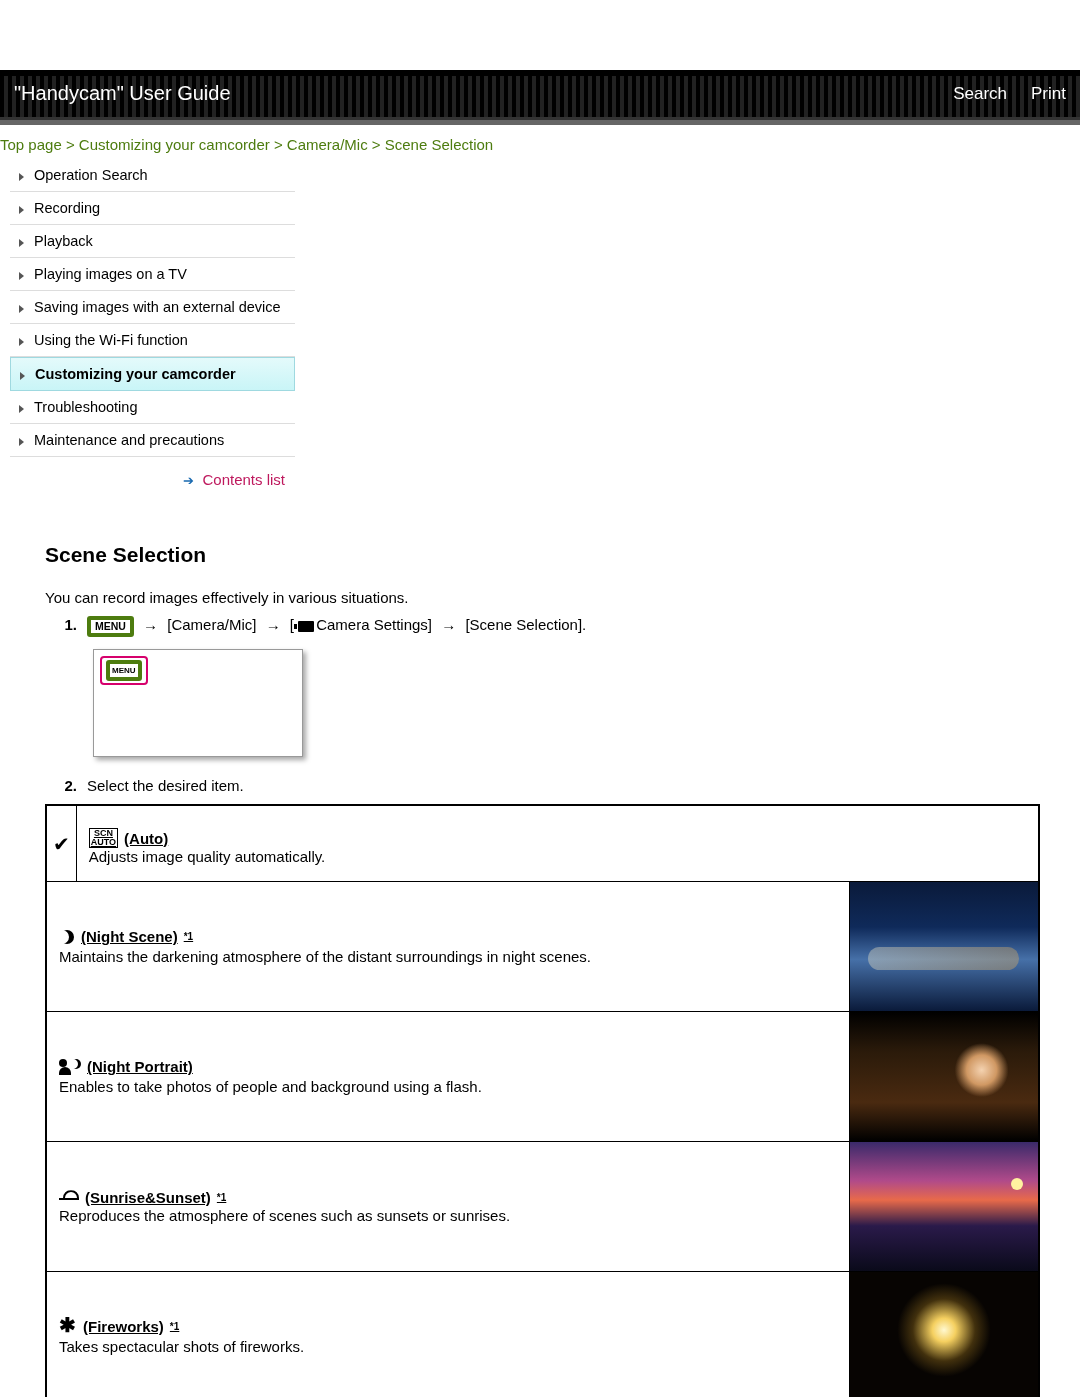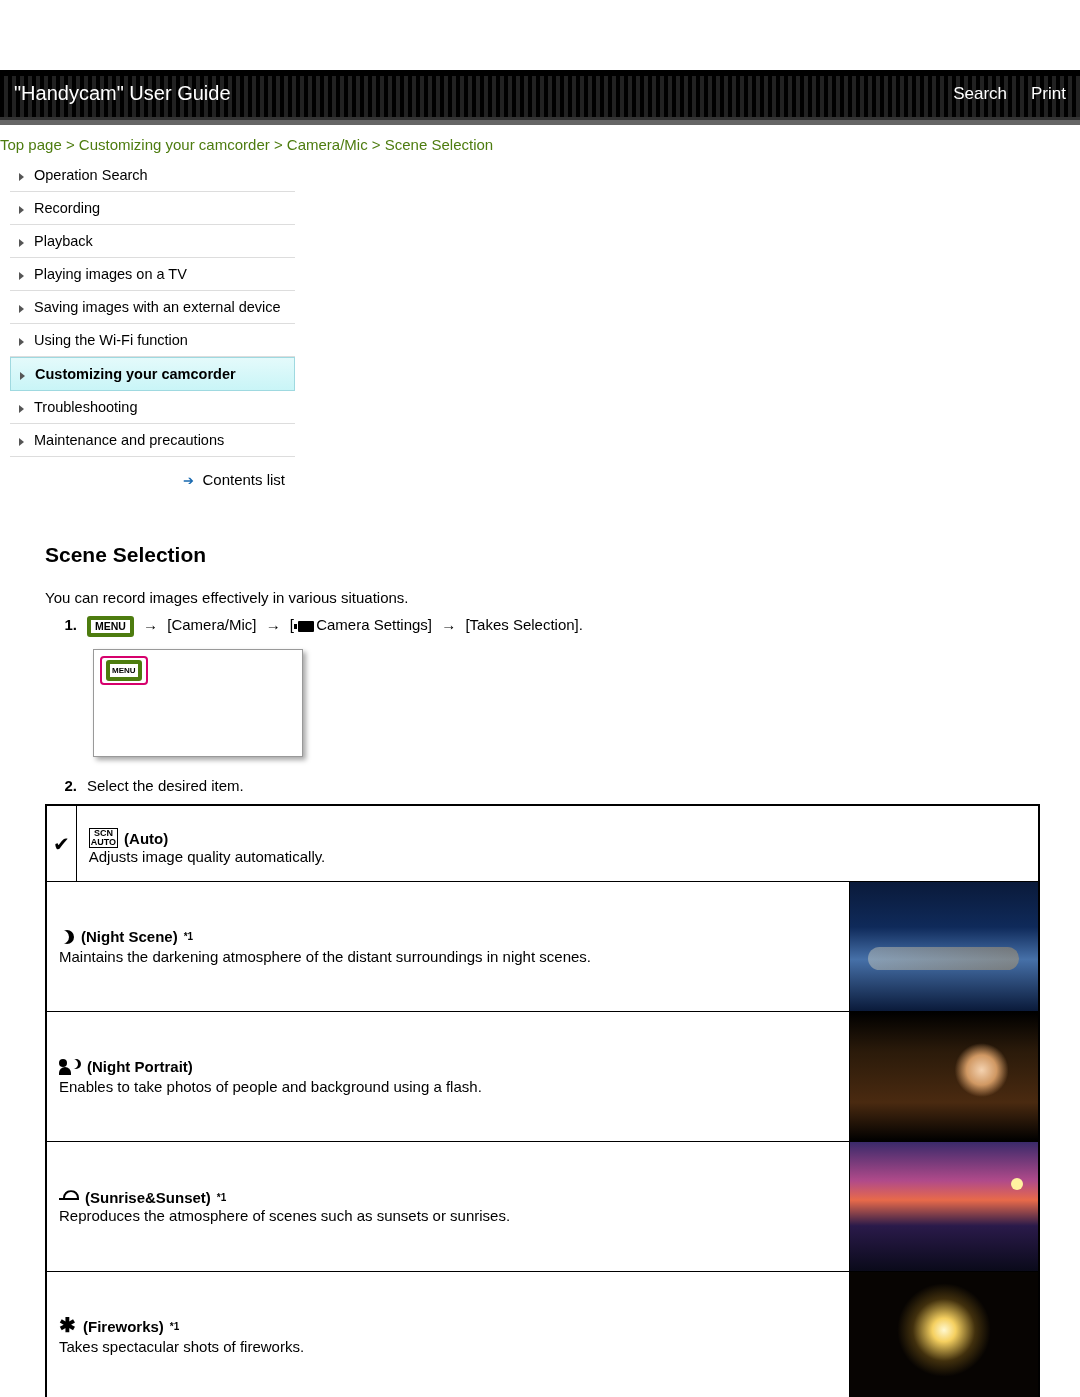--- a/index.html
+++ b/index.html
@@ -63,21 +63,21 @@
     border-top: 4px solid transparent;
     border-bottom: 4px solid transparent;
     border-left: 5px solid #555;
   }
   .nav-item.active {
     background: linear-gradient(to bottom, #e4fafb, #c9f5f7);
     border: 1px solid #9fd9e0;
     font-weight: bold;
   }
   .contents-link-row { text-align: right; padding: 14px 10px 0 0; }
-  .contents-link { color: #000000; font-size: 15px; }
+  .contents-link { color: #be185d; font-size: 15px; }
   .contents-link-arrow { color: #1a6ab0; margin-right: 4px; font-size: 13px; }
   .main { flex: 1; padding: 20px 30px 0 35px; }
   .page-heading { font-size: 21px; font-weight: bold; margin: 34px 0 22px; }
   .intro { font-size: 15px; margin-bottom: 10px; }
   .step-row { display: flex; align-items: flex-start; gap: 10px; margin-bottom: 10px; }
   .step-num { font-weight: bold; font-size: 15px; margin-left: 14px; min-width: 18px; text-align: right; }
   .step-body { font-size: 15px; }
   .menu-badge {
     display: inline-block; border: 4px solid #4d7c0f; border-radius: 3px;
     padding: 0 4px; font-size: 10.5px; font-weight: bold; vertical-align: middle;
@@ -100,21 +100,21 @@
     padding: 2px 4px;
   }
   .screen-box .menu-hl .menu-badge { font-size: 8px; padding: 0 2px; }
   .scene-table {
     border-collapse: collapse; width: 100%; margin-top: 10px;
     border: 2px solid #000;
   }
   .scene-table td { border: 1px solid #000; padding: 16px 12px; vertical-align: middle; font-size: 15px; }
   .scene-table .check-col { width: 30px; text-align: center; font-size: 20px; padding: 0 6px;}
   .scene-table .img-col { width: 190px; height: 130px; padding: 0; }
-  .scene-title { font-weight: bold; display: inline-flex; align-items: center; gap: 6px; }
+  .scene-title { font-weight: bold; display: inline-flex; align-items: center; gap: 6px; text-decoration: underline; }
   .sup { font-size: 10px; vertical-align: super; font-weight: bold; }
   .sample { width: 100%; height: 100%; display: block; }
   .g-night-city { background: linear-gradient(to bottom, #0a1a3a 0%, #0f2a5a 35%, #4670a8 60%, #0a1a3a 100%); position: relative; }
   .g-night-city::after { content:""; position:absolute; left:10%; right:10%; top:50%; height:18%; background: linear-gradient(90deg,#fff2cc,#eab35b); opacity:0.35; border-radius:40px; }
   .g-night-portrait { background: radial-gradient(circle at 70% 45%, #f4d2b0 0%, #d09863 10%, rgba(0,0,0,0) 18%), linear-gradient(to bottom, #000 0%, #2a1a0a 30%, #4a2a10 70%, #000 100%); }
   .g-sunset { background: linear-gradient(to bottom, #3a2a6a 0%, #b04a8a 30%, #e86a4a 45%, #2a1a4a 65%, #0a0a1a 100%); position: relative;}
   .g-sunset::after { content:""; position:absolute; right:8%; top:28%; width:12px; height:12px; background:#fff2a0; border-radius:50%; }
   .g-fireworks { background: #070402; position: relative; }
   .g-fireworks::after { content:""; position:absolute; left:50%; top:45%; width:110px; height:110px; transform:translate(-50%,-50%); background: radial-gradient(circle, #fff8d0 0%, #f5d060 15%, rgba(200,150,40,0.3) 40%, rgba(0,0,0,0) 60%);}
   .icn { width: 20px; height: 16px; display: inline-block; }
@@ -172,21 +172,21 @@
 
     <div class="step-row">
       <div class="step-num">1.</div>
       <div class="step-body">
         <span class="menu-badge">MENU</span>
         <span class="arrow">→</span>
         <span>[Camera/Mic]</span>
         <span class="arrow">→</span>
         <span>[ <span class="cam-icon"></span><span>Camera Settings]</span></span>
         <span class="arrow">→</span>
-        <span>[Takes Selection].</span>
+        <span>[Scene Selection].</span>
       </div>
     </div>
 
     <div class="screen-box">
       <div class="menu-hl">
         <span class="menu-badge">MENU</span>
       </div>
     </div>
 
     <div class="step-row">

